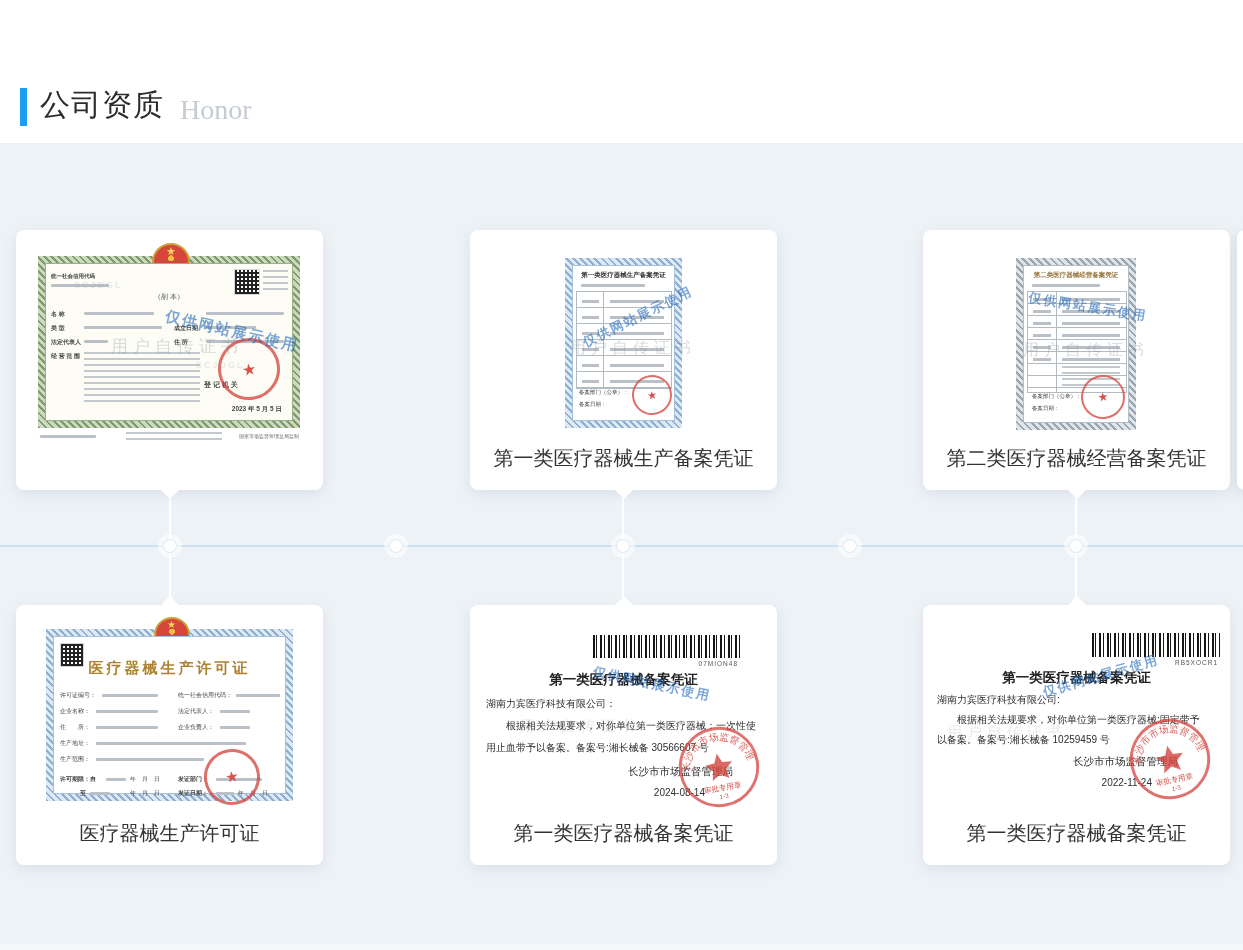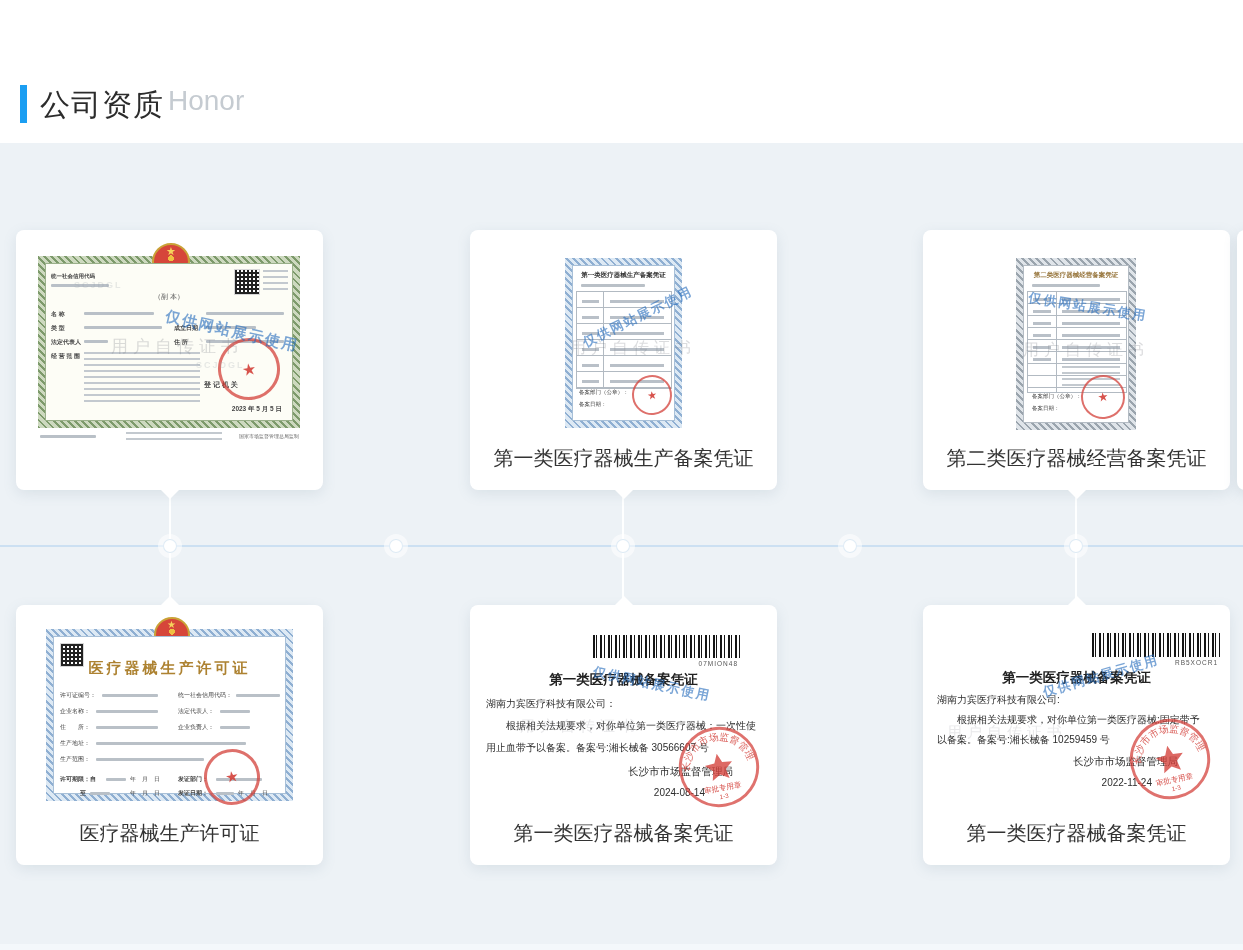--- a/index.html
+++ b/index.html
@@ -3,24 +3,24 @@
 <meta charset="utf-8">
 <style>
   html,body{margin:0;padding:0;}
   body{
     width:1243px;height:950px;position:relative;overflow:hidden;
     background:#ffffff;
     font-family:"Liberation Sans","DejaVu Sans",sans-serif;
     -webkit-font-smoothing:antialiased;
   }
   
-  .sec-header{position:absolute;left:20px;top:85px;display:flex;align-items:flex-start;}
+  .sec-header{position:absolute;left:20px;top:85px;display:flex;align-items:flex-end;font-family:Liberation Serif, serif;}
   .accent-bar{width:7px;height:38px;background:#1b9ef2;margin-right:13px;}
   .title-zh{font-size:30px;color:#2c2c2c;font-weight:500;letter-spacing:1px;}
-  .title-en{font-size:28px;color:#c5cbd1;font-weight:400;margin-left:4px;}
+  .title-en{font-size:28px;color:#c5cbd1;font-weight:400;margin-left:16px;}
   
   .content{position:absolute;left:0;top:143px;width:1243px;height:807px;background:#edf2f6;}
   .bottom-strip{position:absolute;left:0;top:944px;width:1243px;height:6px;background:#f4f8fb;}
   .timeline{position:absolute;left:0;top:545px;width:1243px;height:2px;background:#cce0f2;}
   .vconn{position:absolute;top:490px;height:116px;width:2px;background:rgba(255,255,255,.95);}
   .node{position:absolute;top:539px;width:14px;height:14px;border-radius:50%;background:#fff;
         box-shadow:0 0 0 5px rgba(255,255,255,.55), 0 0 0 1px rgba(190,215,235,.5) inset;}
   
   .card{position:absolute;width:307px;height:260px;background:#fff;border-radius:8px;
         box-shadow:0 4px 14px rgba(100,125,150,.14);}

